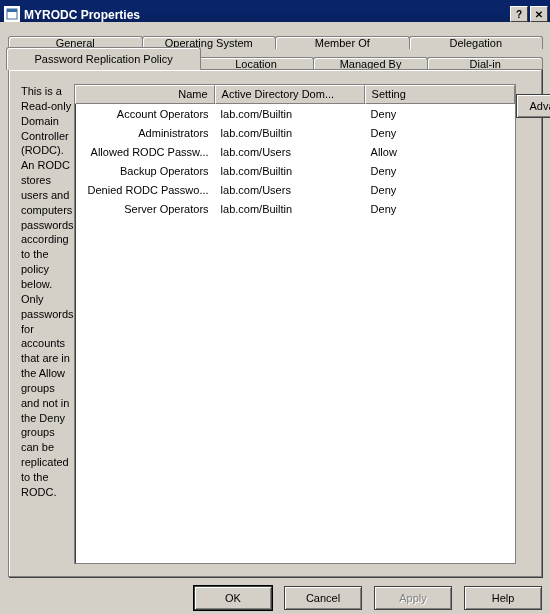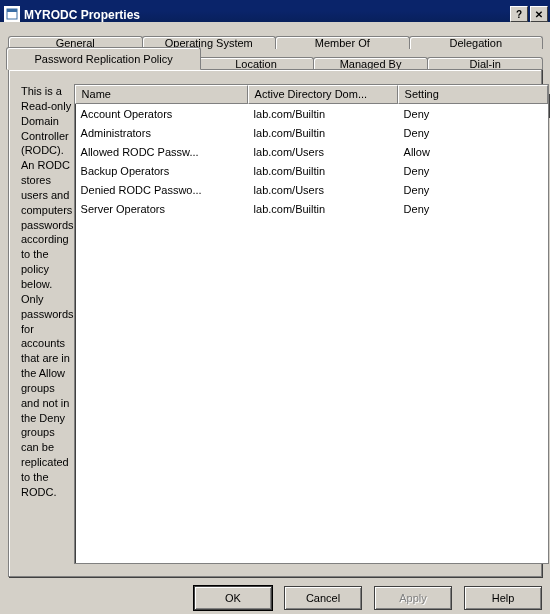--- a/index.html
+++ b/index.html
@@ -108,21 +108,21 @@
     font-size: 11px;
     overflow: hidden; white-space: nowrap; text-overflow: ellipsis;
   }
   .lv-body { flex: 1; overflow: auto; }
   .lv-row { display: flex; height: 19px; align-items: center; }
   .lv-cell {
     padding: 0 6px;
     font-size: 11px;
     overflow: hidden; white-space: nowrap; text-overflow: ellipsis;
   }
-  .c0 { width: 173px; }
+  .c0 { width: 140px; text-align: right; }
   .c1 { width: 150px; }
   .c2 { width: 150px; }
   .panel-buttons {
     margin-top: 10px;
     display: flex;
   }
   .btn {
     min-width: 86px;
     height: 24px;
     background: #d4d0c8;

